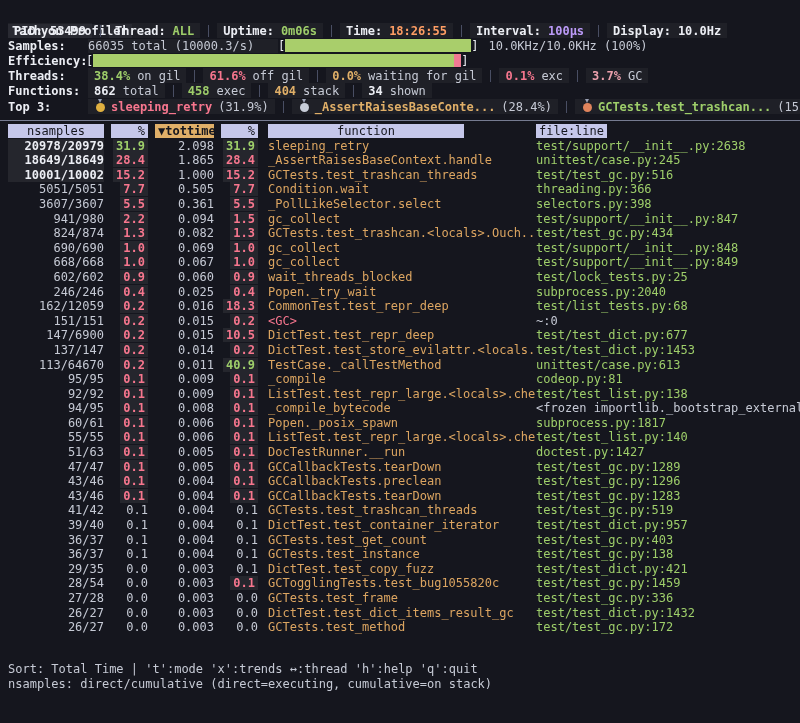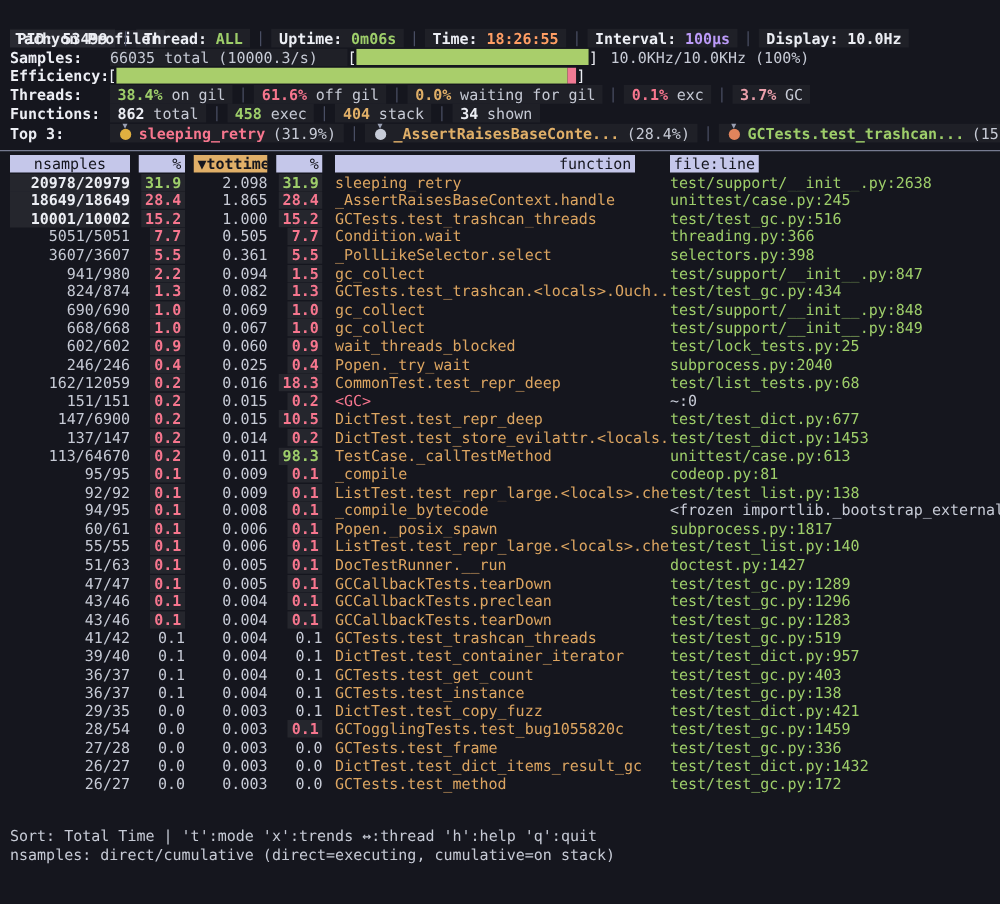--- a/index.html
+++ b/index.html
@@ -49,21 +49,21 @@
   .c-ns { width:96px; flex:0 0 96px; text-align:right; overflow:hidden; }
   .c-p1, .c-p2 { width:44px; flex:0 0 44px; text-align:right; overflow:hidden; }
   .c-tt { width:66px; flex:0 0 66px; text-align:right; overflow:hidden; }
   .c-fn { width:278px; flex:0 0 278px; text-align:left; padding-left:10px; overflow:hidden; color:var(--func); }
   .c-fl { flex:1; text-align:left; overflow:hidden; color:var(--green); }
 
   .hbox { background:var(--hdr); color:var(--bg); display:inline-block; height:14px; line-height:14px; padding:0 3px; }
   .c-ns .hbox { width:100%; text-align:center; }
   .c-p1 .hbox, .c-p2 .hbox, .c-tt .hbox { width:calc(100% - 7px); text-align:right; }
   .hbox.sorted { background:var(--yellow); font-weight:bold; }
-  .c-fn .hbox { width:240px; text-align:right; }
+  .c-fn .hbox { width:196px; text-align:center; }
   .c-fl .hbox { min-width:70px; }
 
   .chip { background:rgba(255,255,255,.07); padding:0 3px; font-weight:bold; }
   .col-red { color:var(--red); } .col-green { color:var(--green); }
   .ns-hl { background:rgba(255,255,255,.07); color:var(--bright); font-weight:bold; }
   .fn-red { color:var(--red); }
   .fl-dim { color:var(--fg); }
 
   .footer { margin-top:26px; }
   .footer .line { height:15.5px; }
@@ -327,21 +327,21 @@
       <span class="c-p1"><span class="chip col-red">0.2</span></span>
       <span class="c-tt">0.014</span>
       <span class="c-p2"><span class="chip col-red">0.2</span></span>
       <span class="c-fn">DictTest.test_store_evilattr.&lt;locals...</span>
       <span class="c-fl">test/test_dict.py:1453</span>
     </div>
     <div class="trow">
       <span class="c-ns">113/64670</span>
       <span class="c-p1"><span class="chip col-red">0.2</span></span>
       <span class="c-tt">0.011</span>
-      <span class="c-p2"><span class="chip col-green">98.3</span></span>
+      <span class="c-p2"><span class="chip col-green">40.9</span></span>
       <span class="c-fn">TestCase._callTestMethod</span>
       <span class="c-fl">unittest/case.py:613</span>
     </div>
     <div class="trow">
       <span class="c-ns">95/95</span>
       <span class="c-p1"><span class="chip col-red">0.1</span></span>
       <span class="c-tt">0.009</span>
       <span class="c-p2"><span class="chip col-red">0.1</span></span>
       <span class="c-fn">_compile</span>
       <span class="c-fl">codeop.py:81</span>

